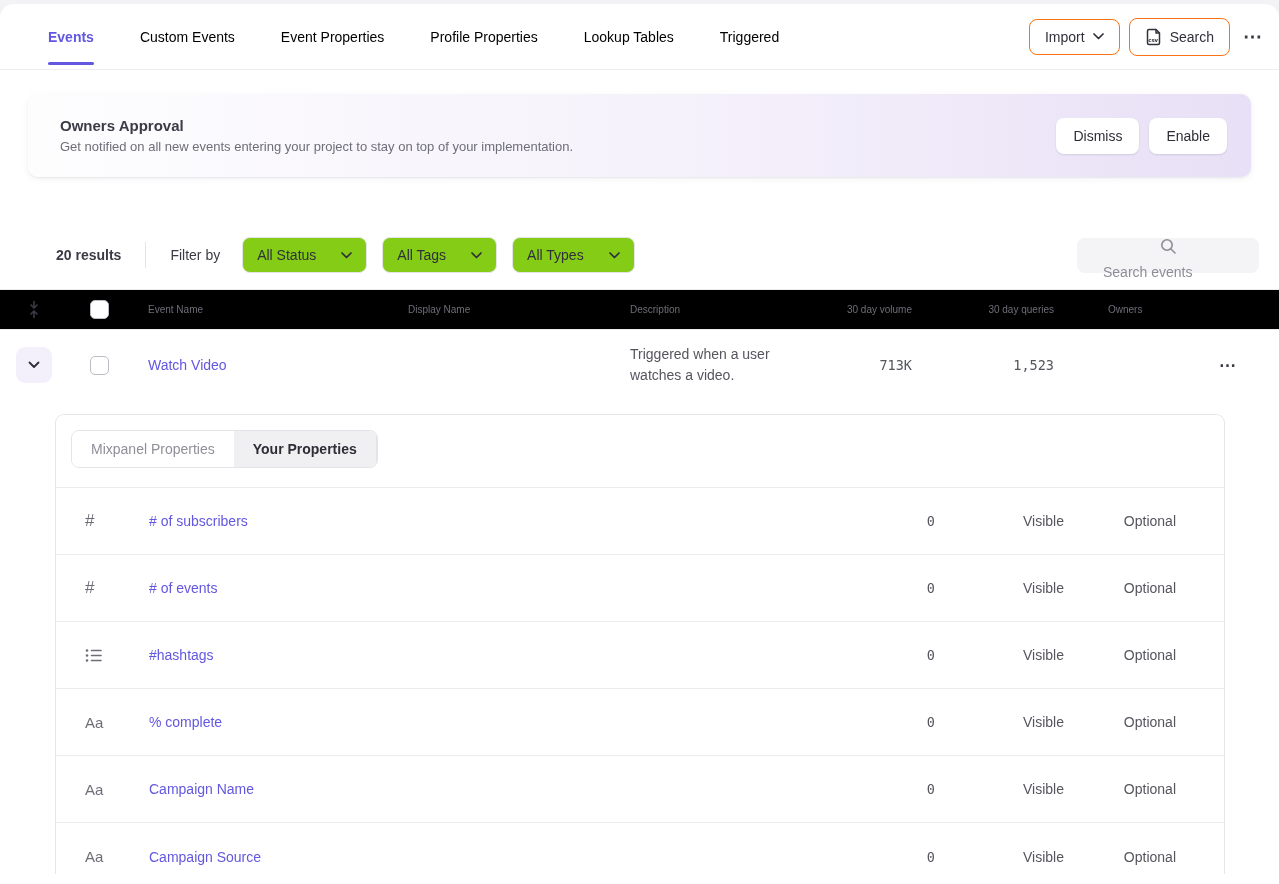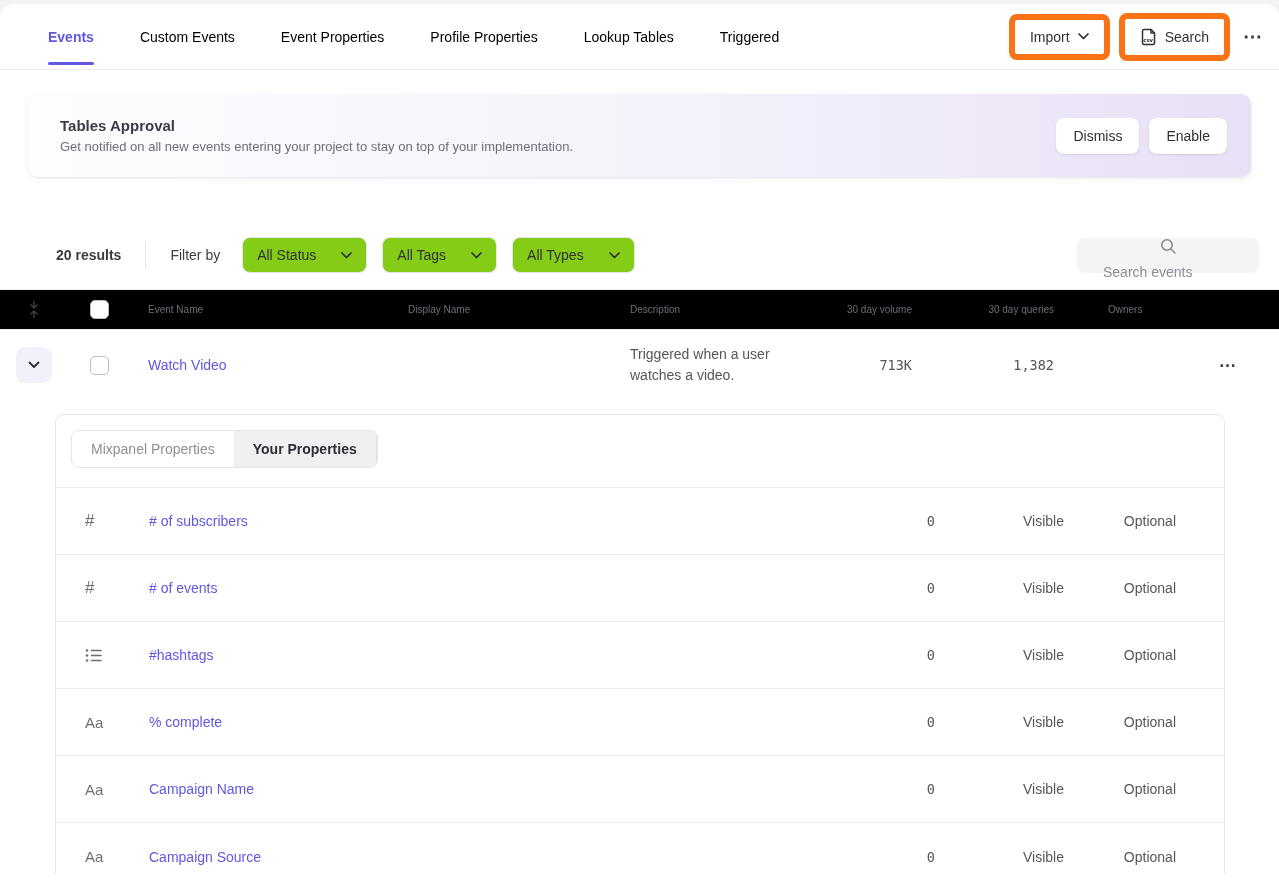--- a/index.html
+++ b/index.html
@@ -32,21 +32,21 @@
     cursor: pointer; position: relative; padding: 6px 0;
   }
   .nav-tab.active { color: #6257e0; font-weight: 600; }
   .nav-tab.active::after {
     content: ""; position: absolute; left: 0; right: 0; bottom: -14px;
     height: 3px; border-radius: 3px; background: #6257e0;
   }
   .nav-actions { margin-left: auto; display: flex; align-items: center; gap: 9px; }
   .btn {
     display: inline-flex; align-items: center; gap: 8px;
-    border: 6px solid #f97316; border-radius: 8px;
+    border: 1px solid #f97316; border-radius: 8px;
     background: #fff; padding: 9px 15px;
     font-size: 14px; font-weight: 500; color: #30303a; cursor: pointer;
     font-family: inherit;
   }
   .icon-btn-plain {
     border: none; background: none; cursor: pointer;
     font-size: 19px; font-weight: 700; color: #3b3b46;
     letter-spacing: 1px; padding: 6px 4px; line-height: 1;
     font-family: inherit;
   }
@@ -205,21 +205,21 @@
           </svg>
         </span>
         <span>Search</span>
       </button>
       <button class="icon-btn-plain">⋯</button>
     </div>
   </div>
 
   <div class="banner">
     <div style="padding-left:16px;">
-      <div class="banner-title">Tables Approval</div>
+      <div class="banner-title">Owners Approval</div>
       <div class="banner-sub">Get notified on all new events entering your project to stay on top of your implementation.</div>
     </div>
     <div class="banner-actions">
       <button class="banner-btn">Dismiss</button>
       <button class="banner-btn">Enable</button>
     </div>
   </div>
 
   <div class="filter-row">
     <span class="results-count">20 results</span>
@@ -293,21 +293,21 @@
         </span>
       </button>
     </div>
     <div class="center">
         <span class="checkbox"></span>
       </div>
     <div class="cell-pad"><a class="link">Watch Video</a></div>
     <div class="cell-pad"></div>
     <div class="desc">Triggered when a user watches a video.</div>
     <div class="cell-right mono">713K</div>
-    <div class="cell-right mono">1,382</div>
+    <div class="cell-right mono">1,523</div>
     <div class="owners-pad"></div>
     <div class="menu-pad"><button class="icon-btn-plain" style="font-size:17px;">⋯</button></div>
   </div>
 
   <div class="panel">
     <div class="seg-wrap">
       <div class="segmented">
         <button class="seg-tab">Mixpanel Properties</button>
         <button class="seg-tab active">Your Properties</button>
       </div>

